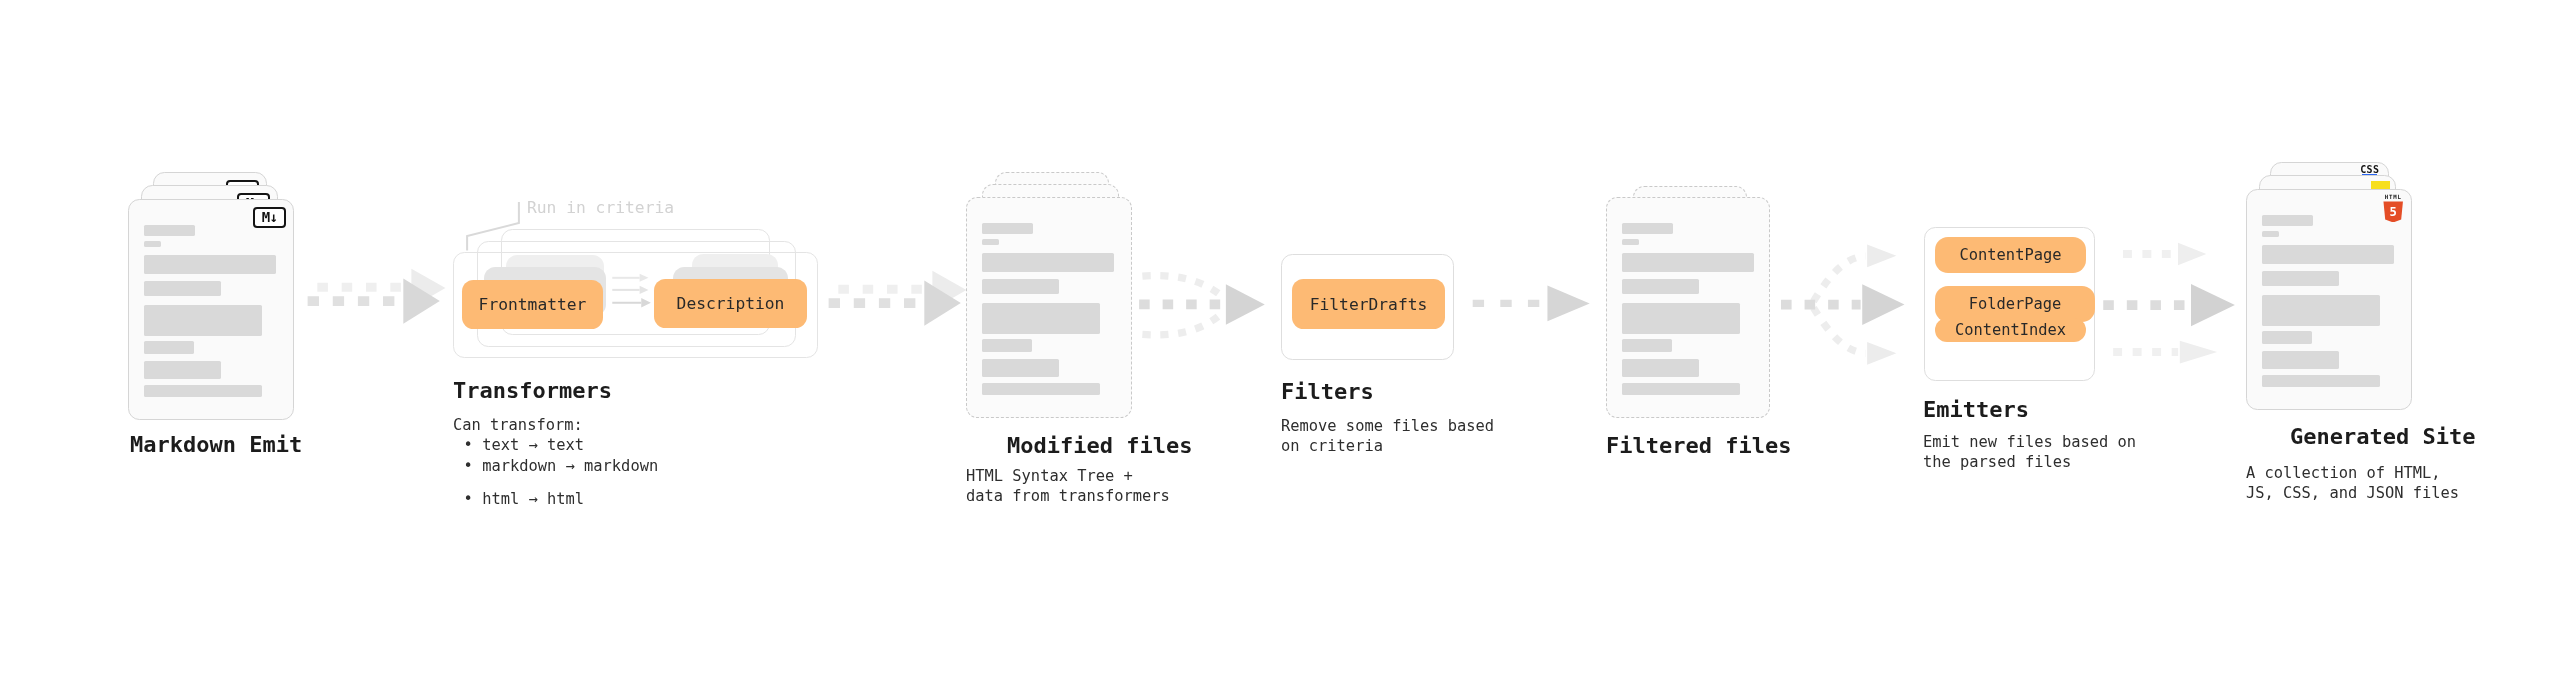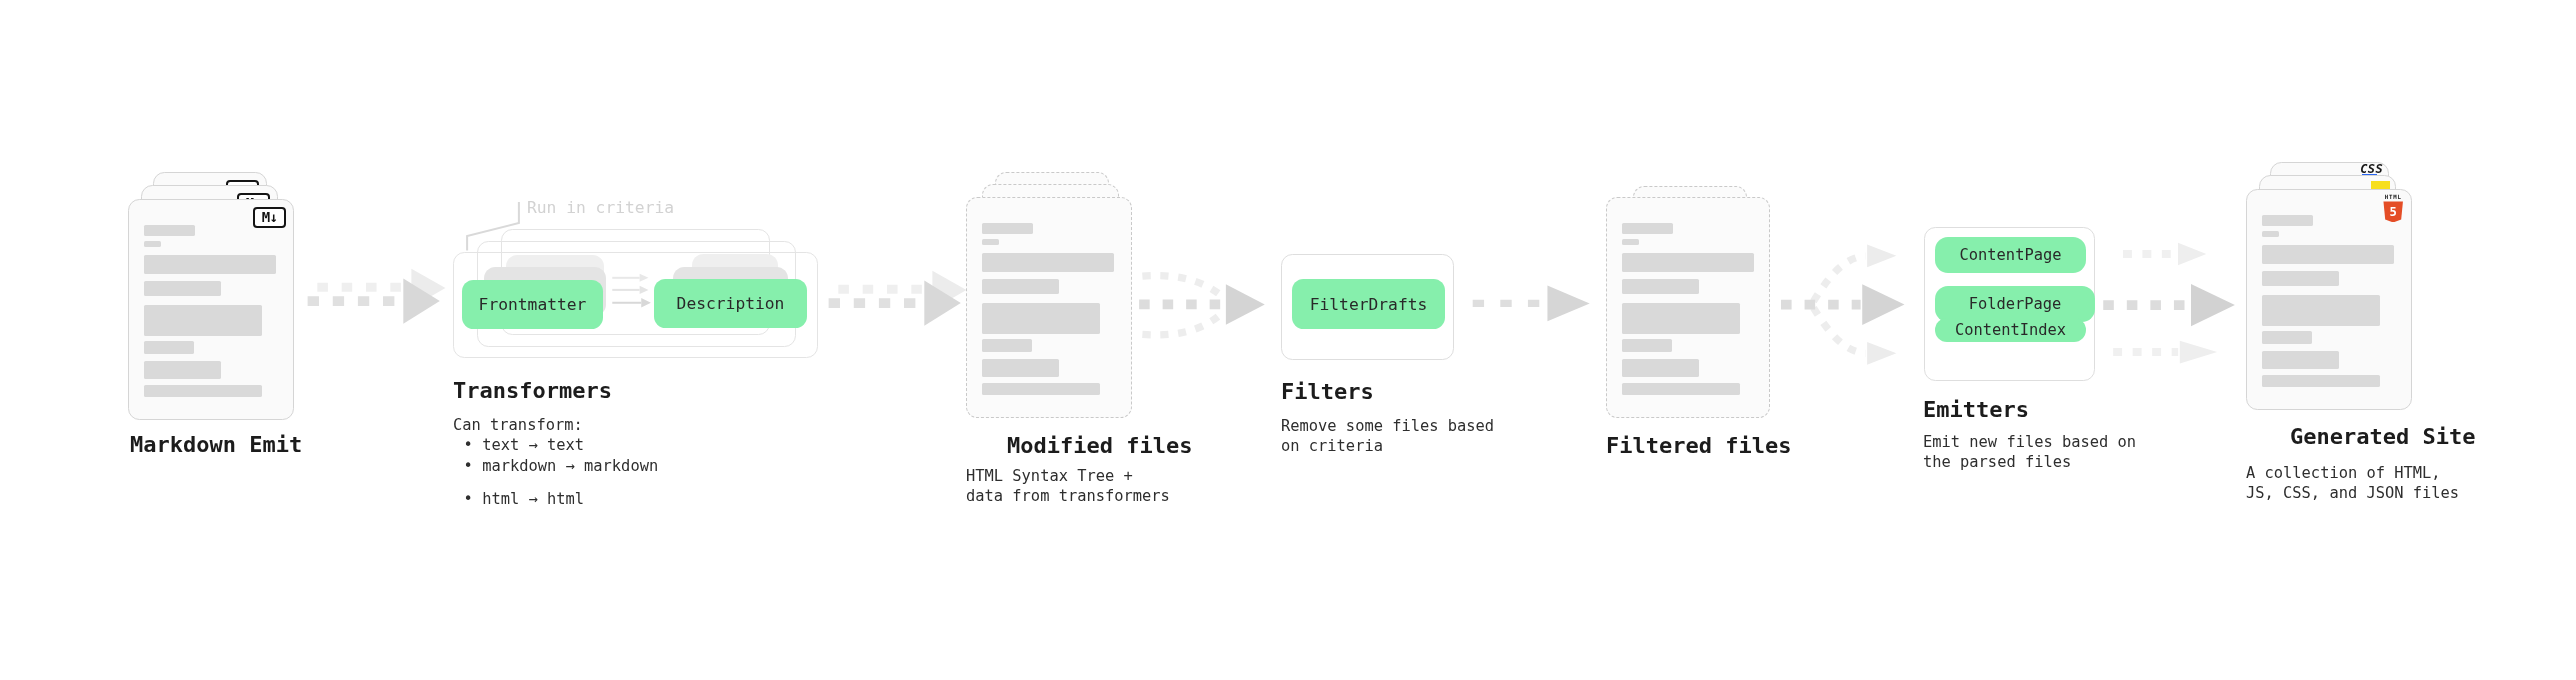--- a/index.html
+++ b/index.html
@@ -18,30 +18,30 @@
   .md-badge{position:absolute;top:7.3px;right:7.3px;width:32.5px;height:20.3px;border:2.4px solid #141414;border-radius:4.1px;
     background:#ffffff;color:#141414;font-size:14px;font-weight:bold;display:flex;align-items:center;justify-content:center;box-sizing:border-box;letter-spacing:-0.8px;}
 
   
   .html5-badge{position:absolute;top:4.1px;right:7.3px;width:21px;text-align:center;}
   .h5-word{font-size:5.7px;font-weight:bold;color:#141414;letter-spacing:0.8px;line-height:6.5px;}
   .h5-shield{width:19.5px;height:21px;margin:0.8px auto 0;background:#e44d26;
     clip-path:polygon(0 0,100% 0,91% 86%,50% 100%,9% 86%);
     color:#ffffff;font-size:12.2px;font-weight:bold;display:flex;align-items:center;justify-content:center;}
   .css-badge{position:absolute;top:3.3px;right:9.8px;width:18px;text-align:center;}
-  .css-word{font-size:12px;font-weight:bold;color:#141414;line-height:7.3px;letter-spacing:0.4px;font-style:italic;}
+  .css-word{font-size:10px;font-weight:bold;color:#141414;line-height:7.3px;letter-spacing:0.4px;}
   .css-bar{width:14.6px;height:2.4px;background:#2965f1;margin:0.8px auto 0;}
   .js-badge{position:absolute;top:4.9px;right:4.9px;width:19.5px;height:10.6px;background:#f7df1e;}
 
   
   .t-box{position:absolute;border:1.6px solid #e4e4e4;border-radius:11.4px;background:transparent;box-sizing:border-box;}
   .panel{position:absolute;border:1.6px solid #dedede;border-radius:11.4px;background:#ffffff;box-sizing:border-box;}
 
   
-  .pill{position:absolute;background:#86efac;border-radius:11.4px;display:flex;align-items:center;justify-content:center;
+  .pill{position:absolute;background:#fdba74;border-radius:11.4px;display:flex;align-items:center;justify-content:center;
     color:#292929;font-size:16.3px;font-weight:500;}
   .pill.ghost1{background:#e4e4e4;}
   .pill.ghost2{background:#efefef;}
   .pill.small{border-radius:13px;font-size:15.4px;}
 
   
   .title{position:absolute;font-size:22px;font-weight:600;color:#1c1c1c;line-height:24.4px;white-space:nowrap;}
   .desc{position:absolute;font-size:15.4px;color:#2e2e2e;line-height:20.3px;white-space:nowrap;}
   .desc .ln{white-space:pre;}
   .annot{position:absolute;font-size:16.3px;color:#d2d2d2;font-weight:500;white-space:nowrap;}

